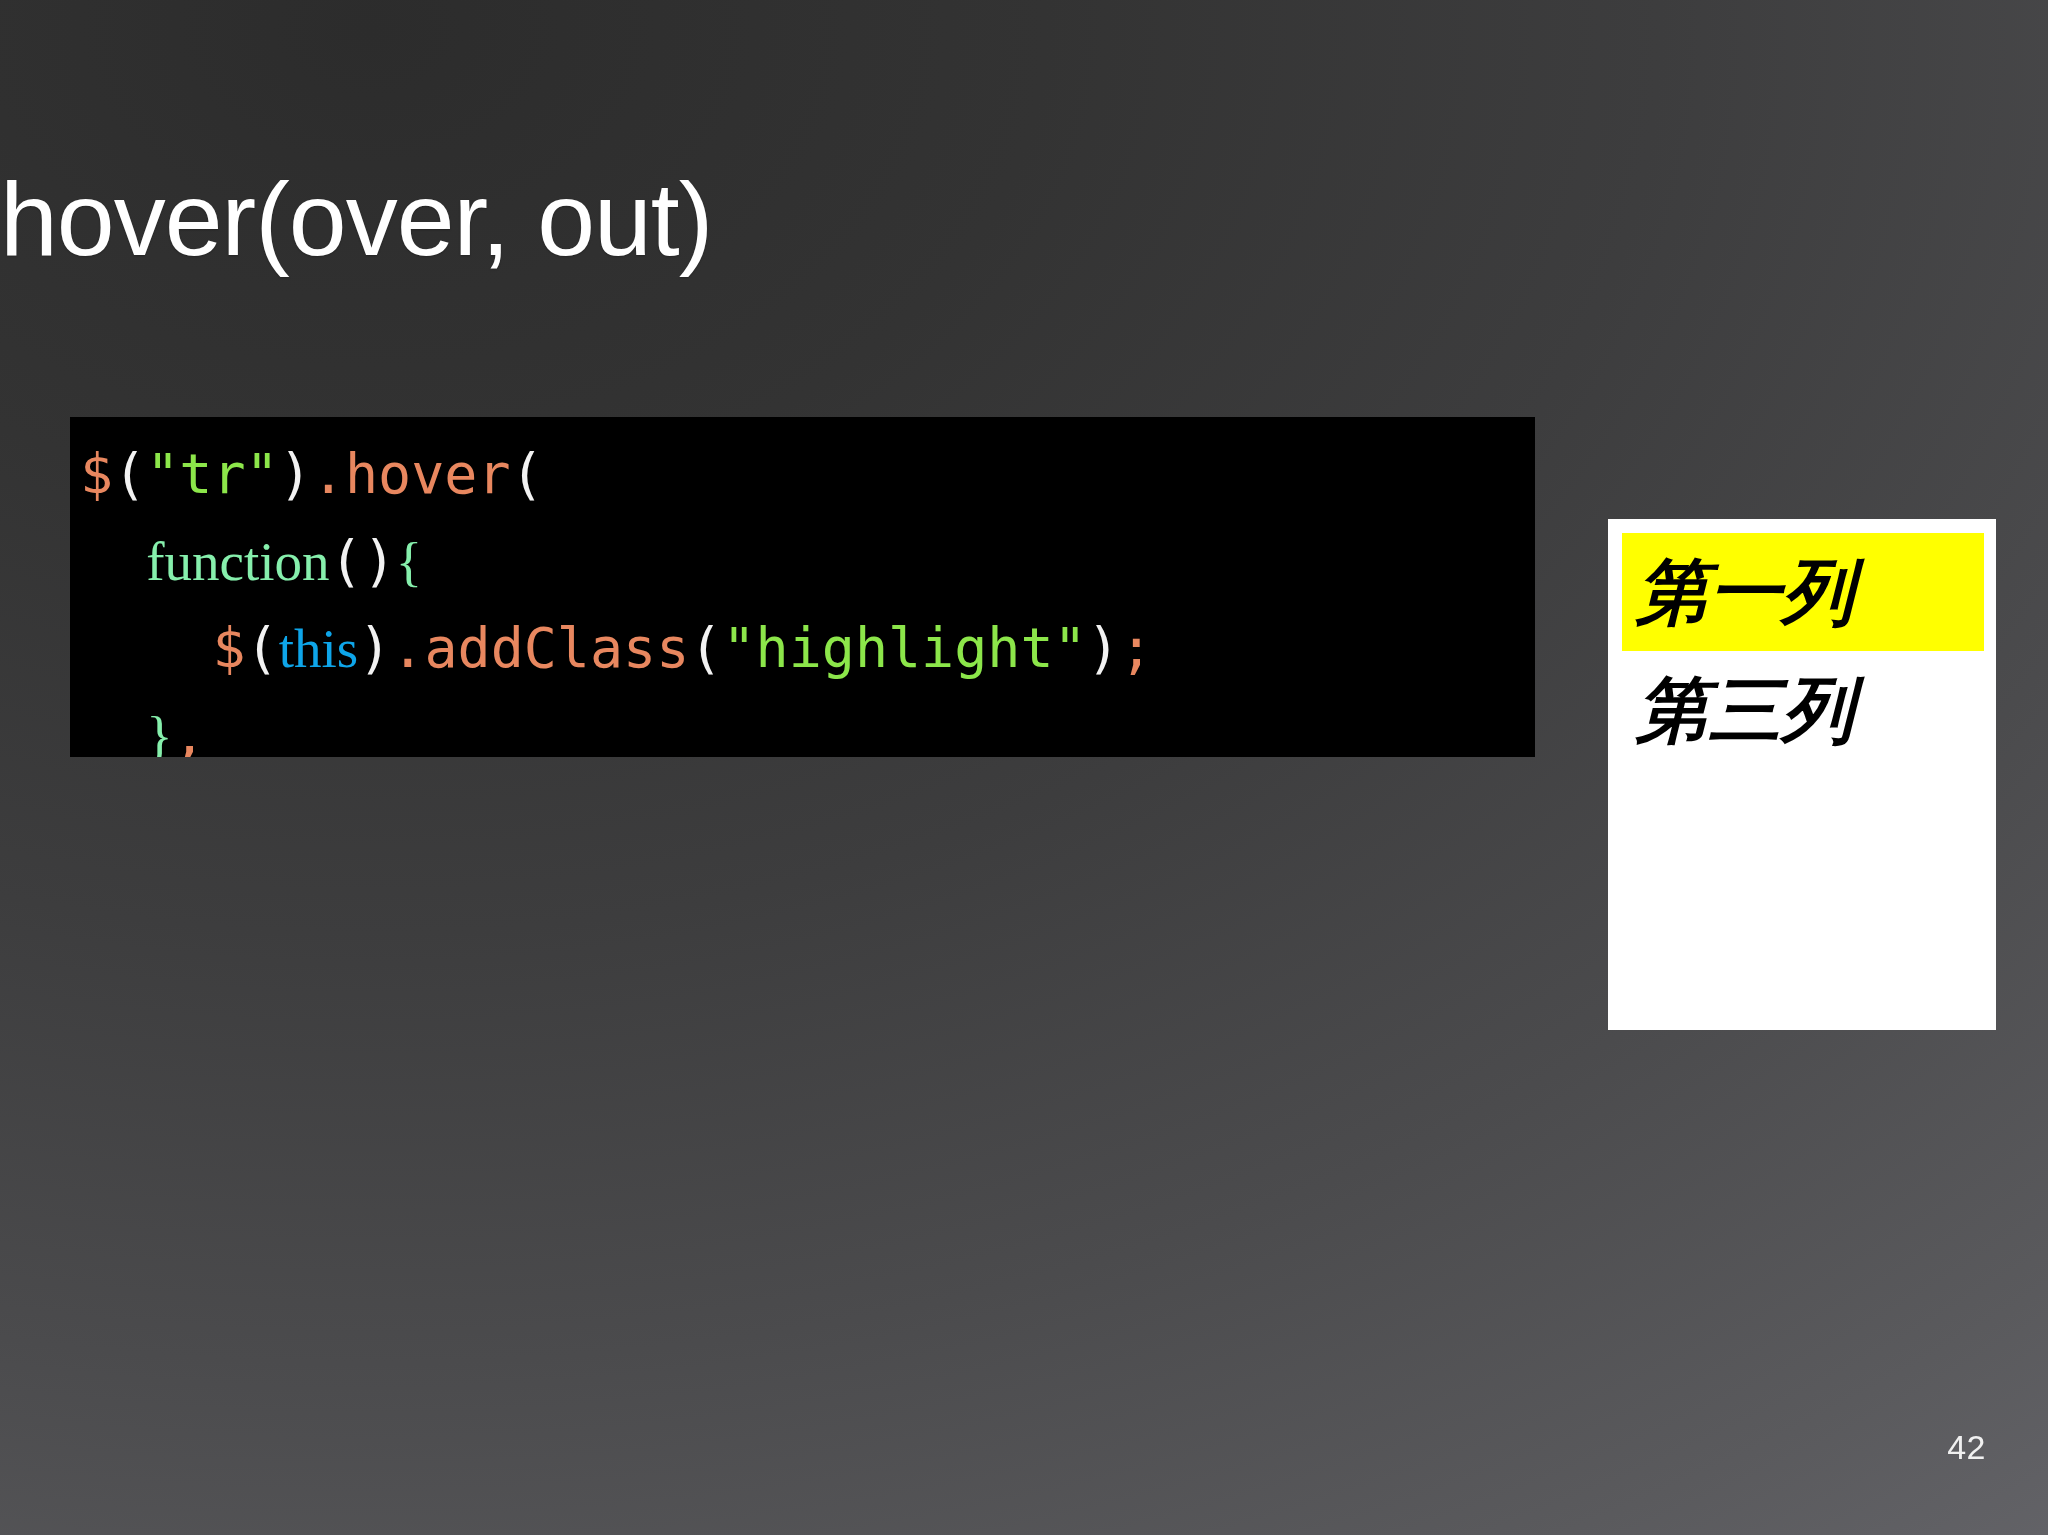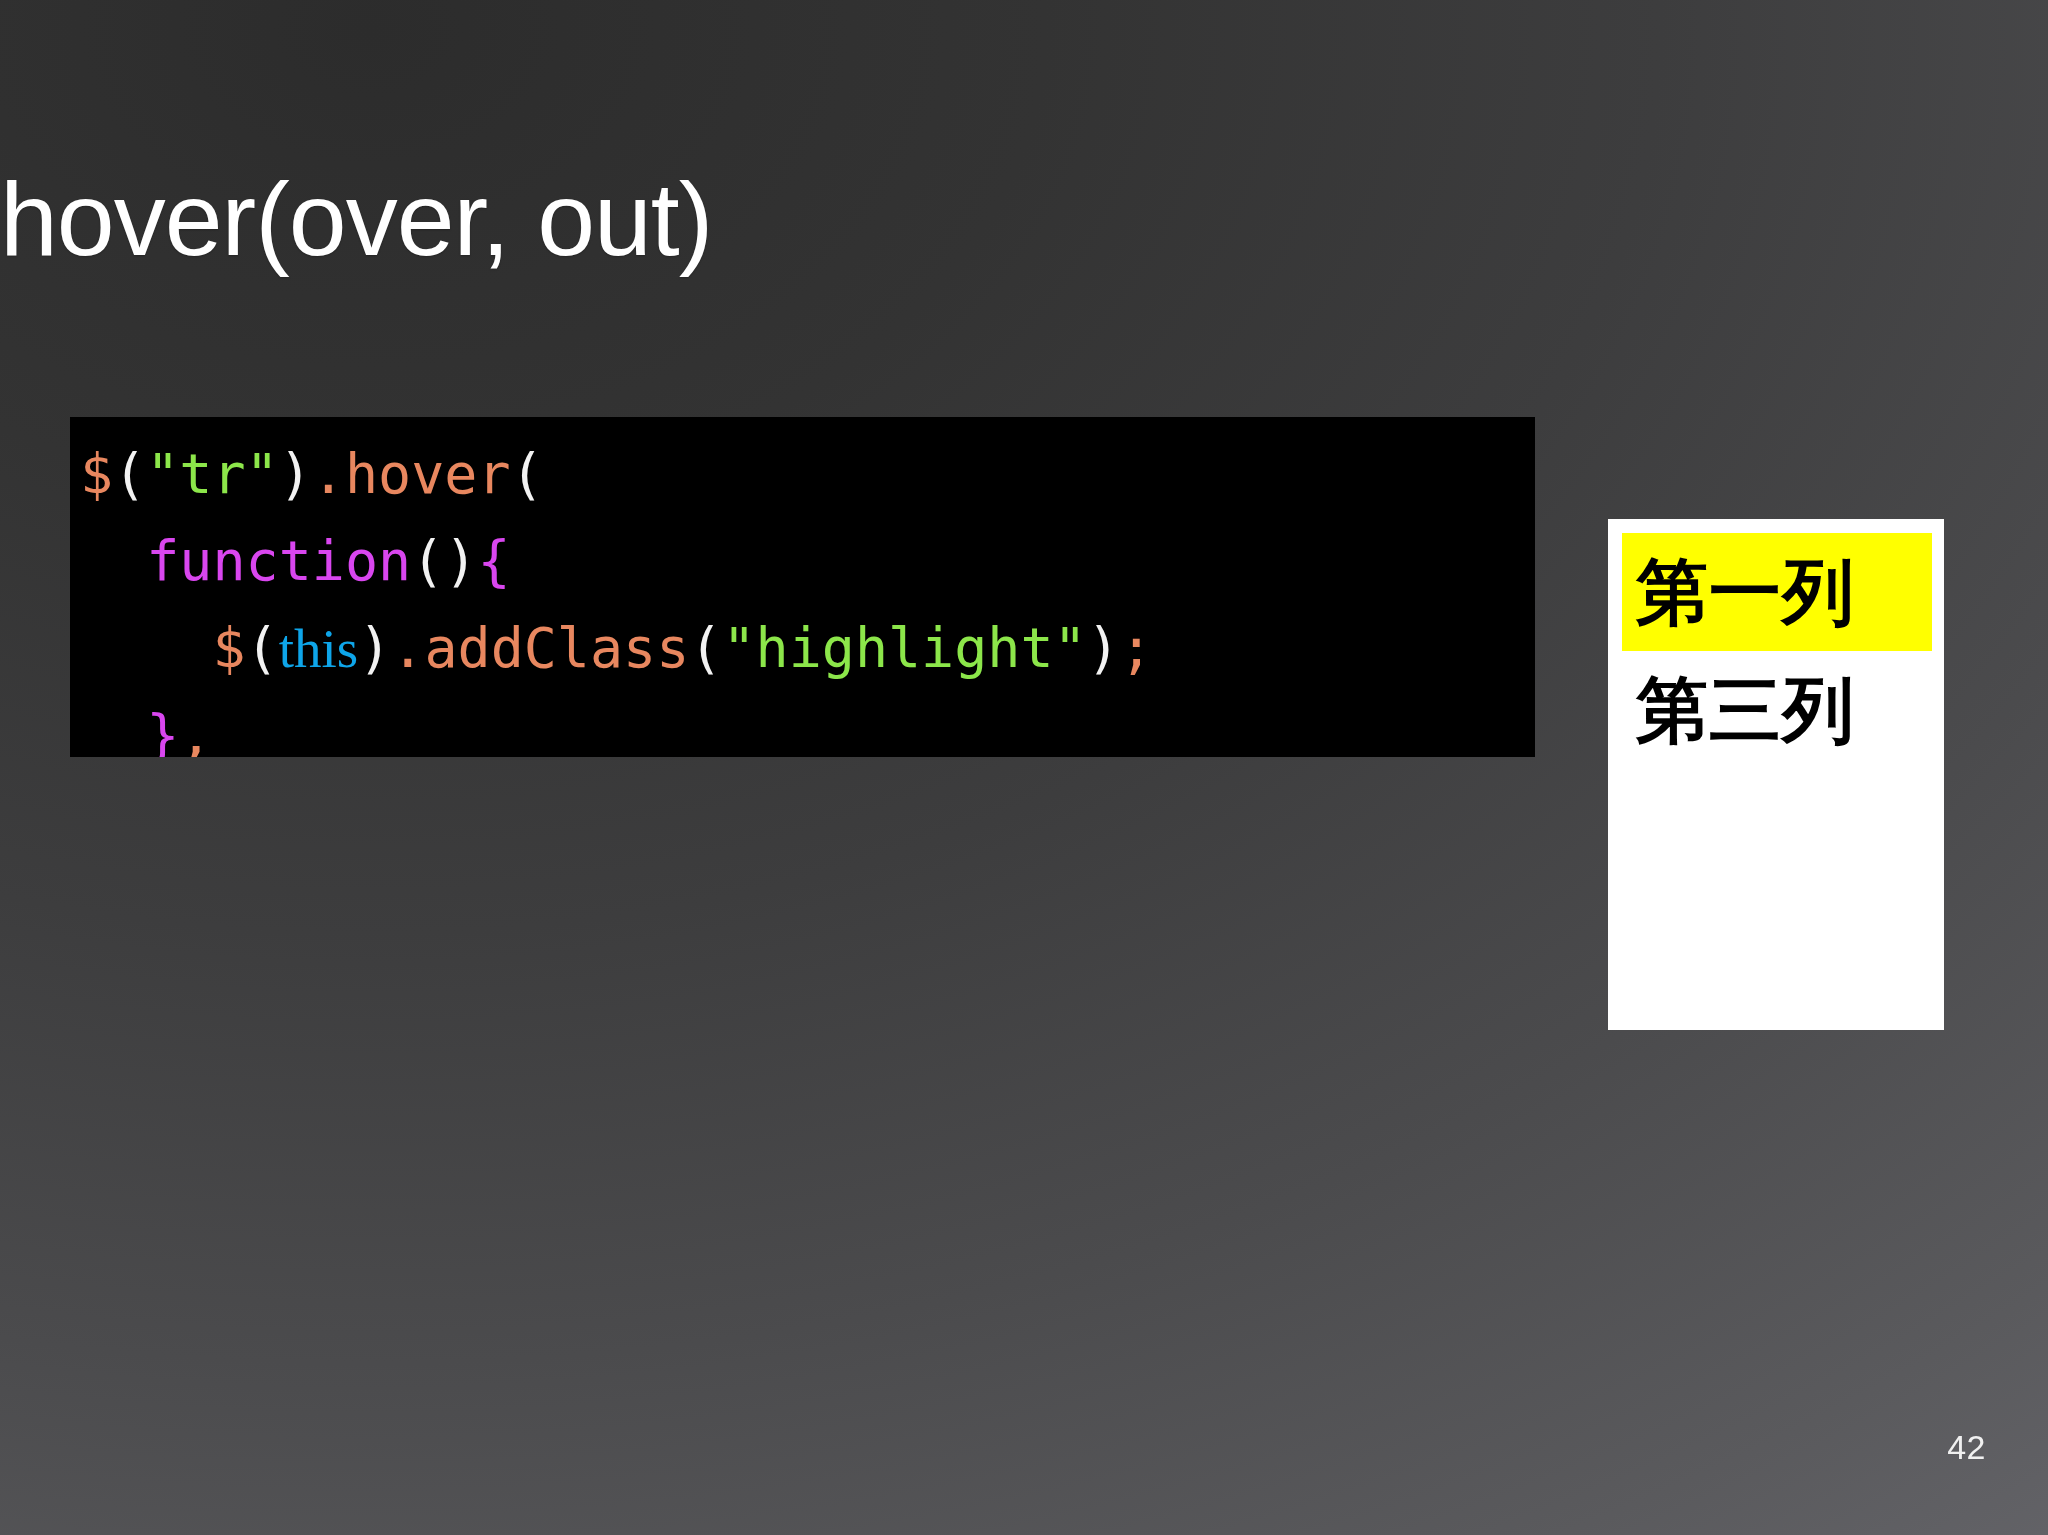--- a/index.html
+++ b/index.html
@@ -61,34 +61,35 @@
     white-space: pre;
     color: #ffffff;
     letter-spacing: 0px;
   }
   .code-line { display: block; height: 87px; }
 
   
   .tk-var    { color: #e8875f; }   
   .tk-punct  { color: #f2f2f2; }   
   .tk-str    { color: #8ce64a; }   
-  .tk-kw     { color: #d946ef; }   
+  .tk-kw     { color: #86efac; font-family: Liberation Serif, serif; }   
   .tk-this   { color: #0ea5e9; font-family: Liberation Serif, serif; }   
 
   
   .table-card {
     position: absolute;
     left: 1608px;
     top: 519px;
-    width: 336px;
+    width: 388px;
     height: 511px;
     background: #ffffff;
     box-sizing: border-box;
     padding: 14px 12px 12px 14px;
     box-shadow: 0 0 0 0 rgba(0,0,0,0);
+    font-style: italic;
   }
   .table-row {
     font-family: "DejaVu Sans", sans-serif;
     font-size: 72px;
     line-height: 118px;
     font-weight: 700;
     color: #000000;
     letter-spacing: 1px;
     white-space: nowrap;
     display: block;

